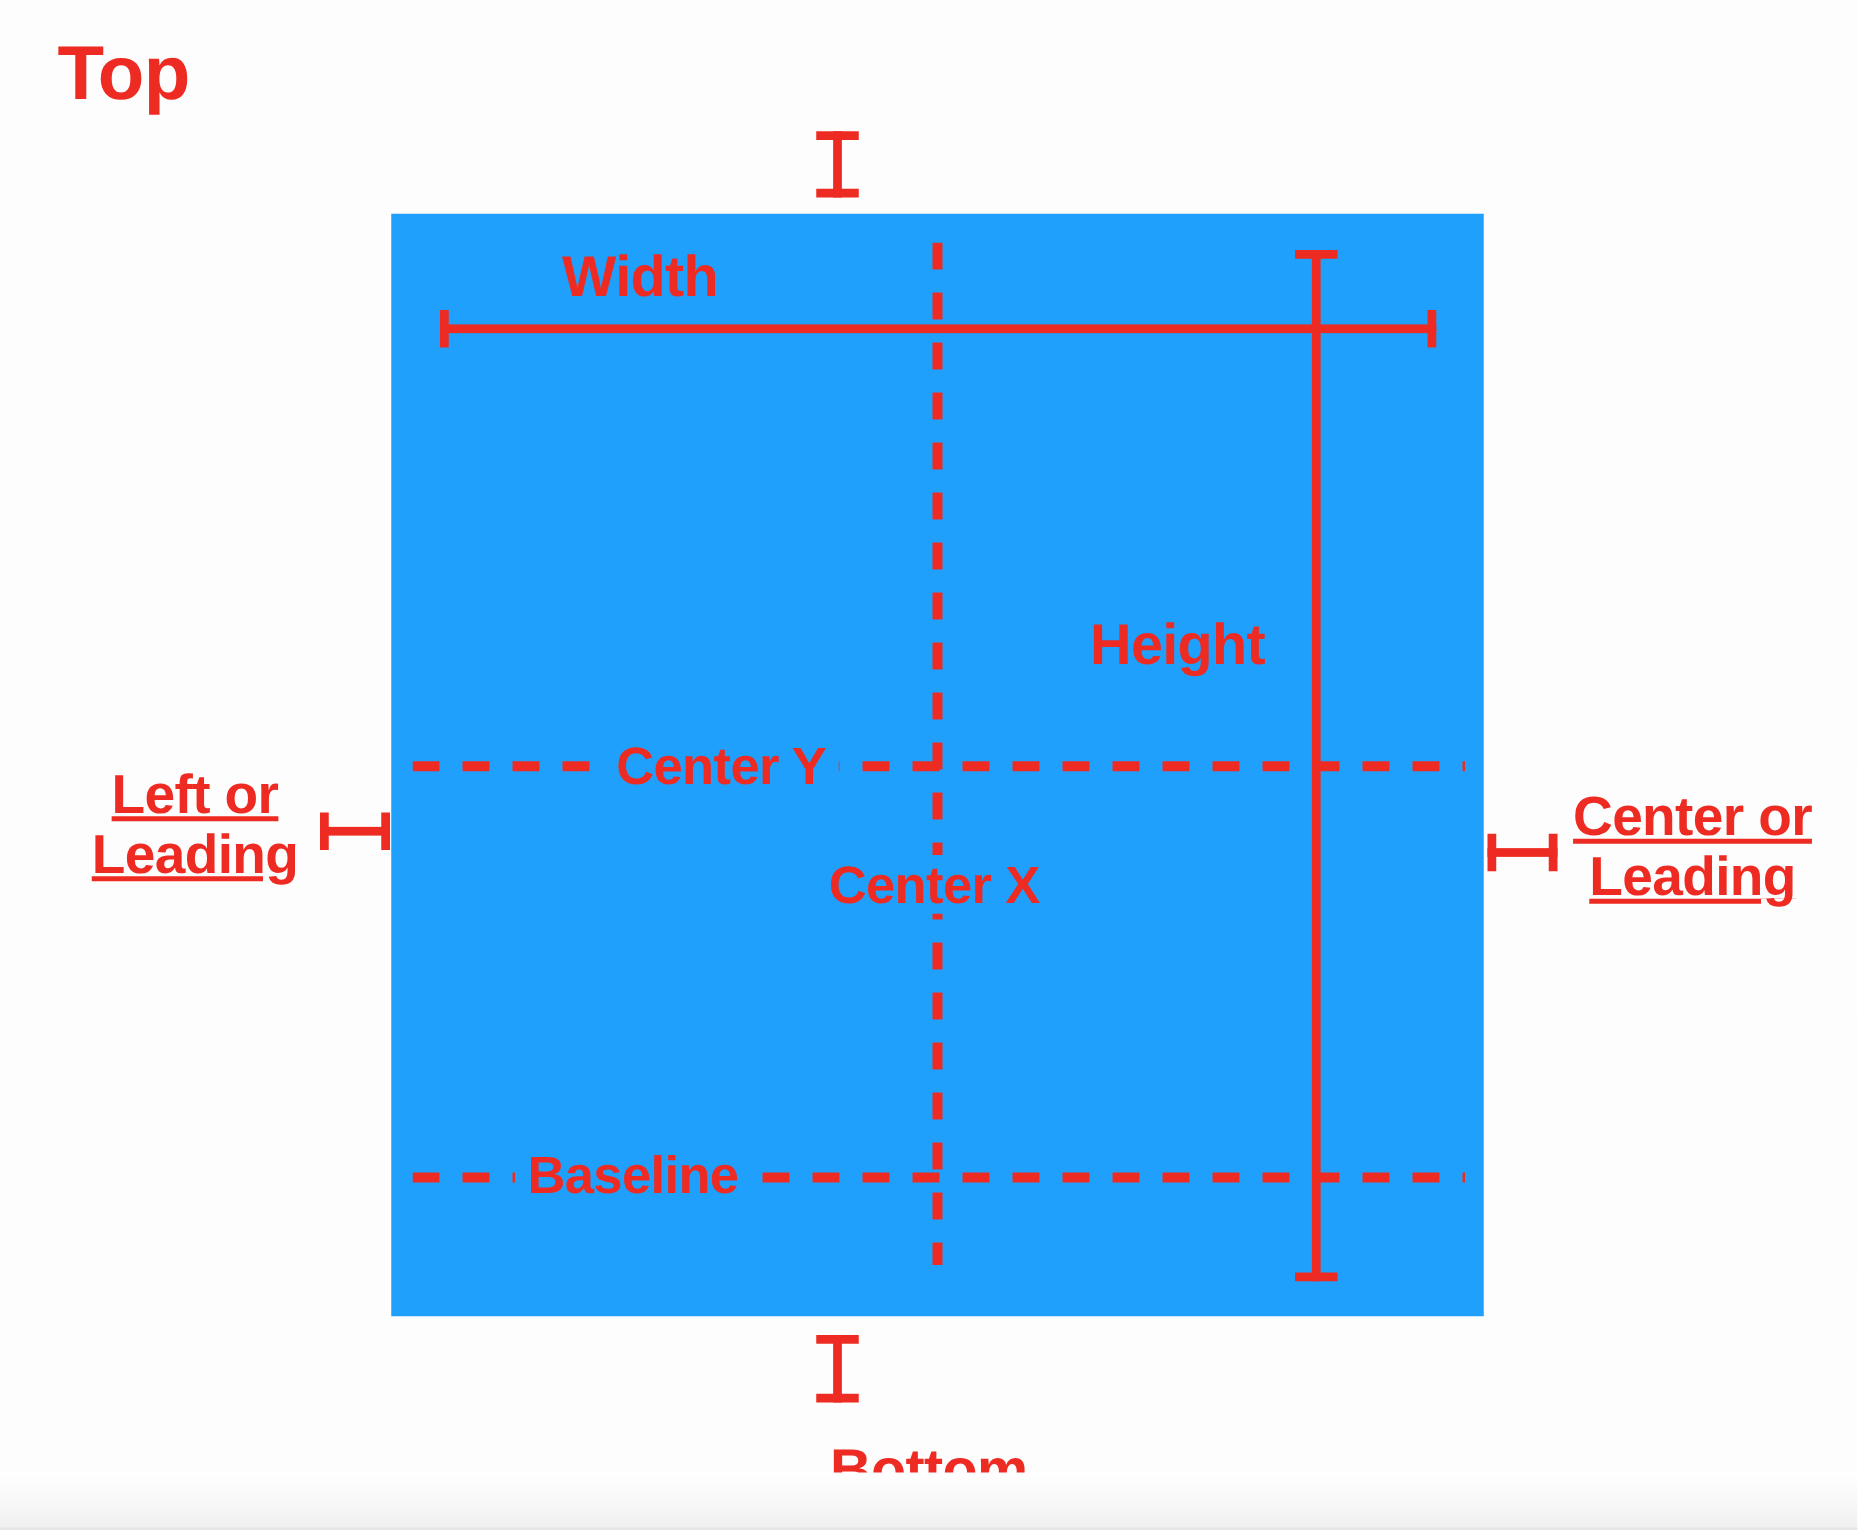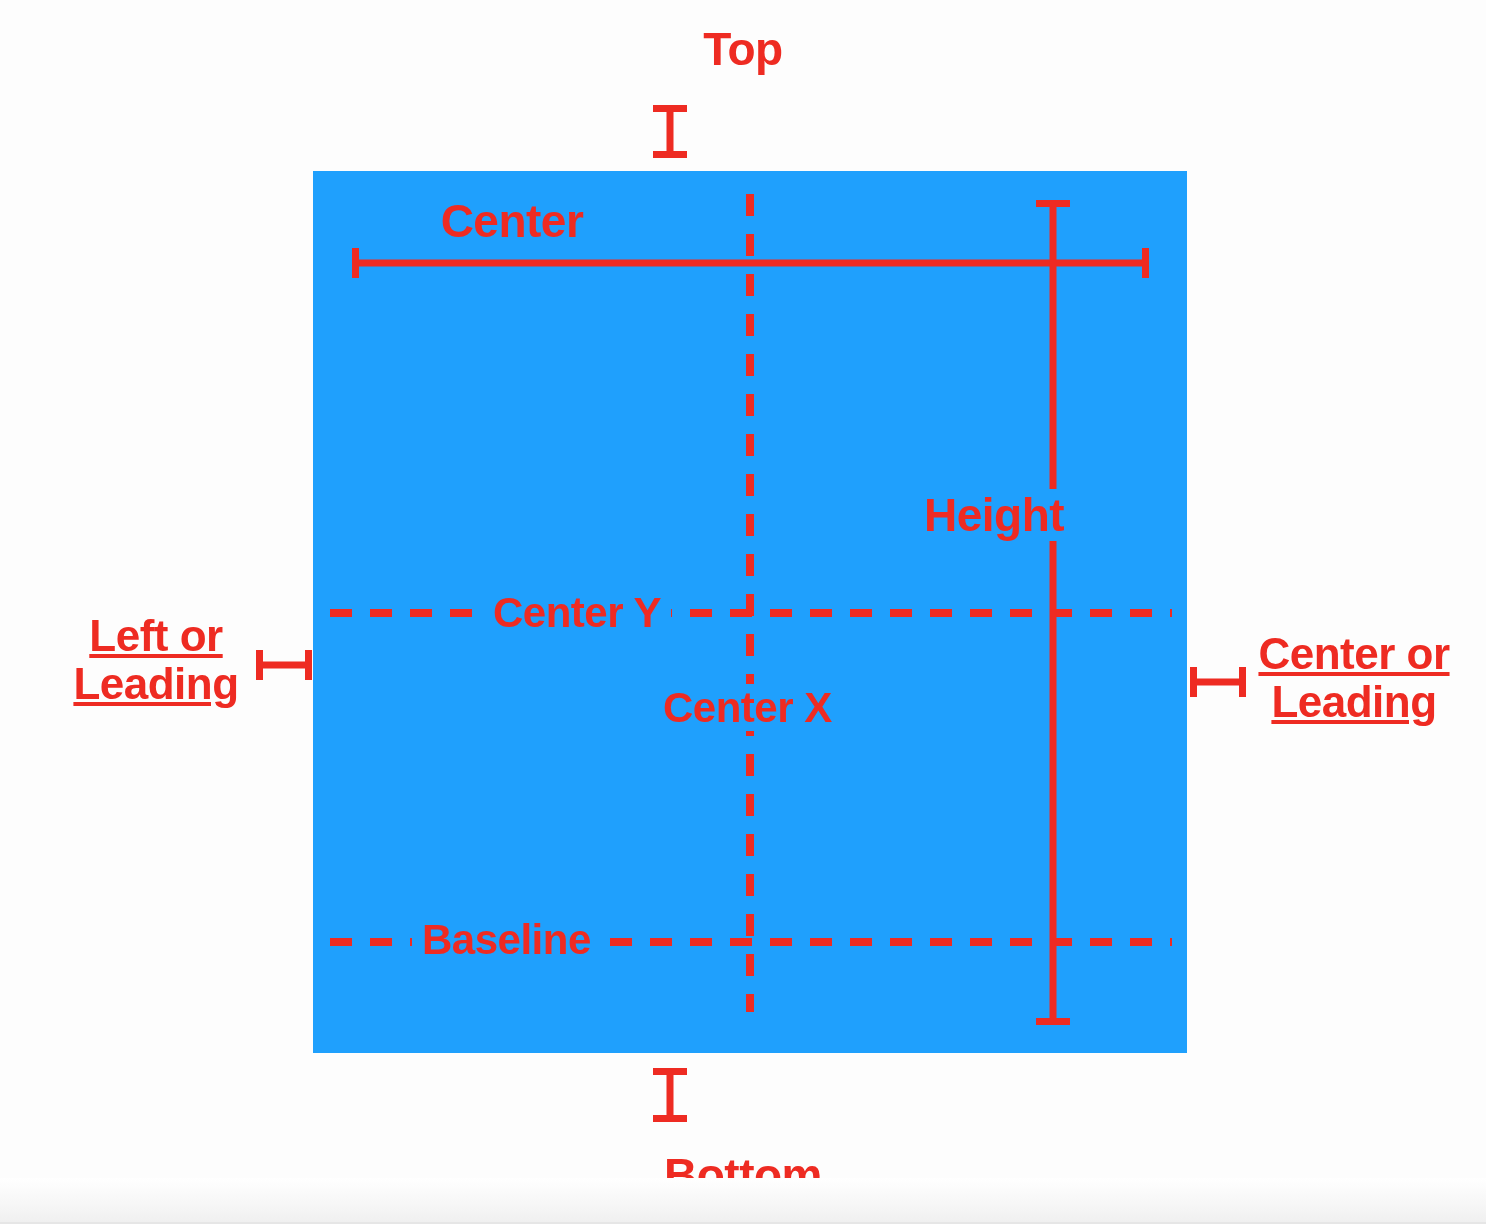--- a/index.html
+++ b/index.html
@@ -77,24 +77,24 @@
     position:absolute;
     color:#EE2B22;
     font-weight:bold;
     font-family:"Liberation Sans", sans-serif;
     line-height:1.12;
     white-space:nowrap;
     letter-spacing:-0.5px;
   }
   .lbl.two-line { white-space:normal; text-align:center; line-height:1.1;text-decoration:underline; }
 
-  #lbl-top      { left:0; right:0; top:24px; text-align:center; font-size:46px; }
+  #lbl-top      { left:0; right:0; top:24px; font-size:61px;padding-left:46px; }
   #lbl-bottom   { left:0; right:0; top:1150px; text-align:center; font-size:46px; }
   #lbl-width    { left:352px; width:320px; top:196px; text-align:center; font-size:46px; }
-  #lbl-height   { left:914px; top:490px; font-size:46px; }
+  #lbl-height   { left:862px; top:490px; font-size:46px; }
   #lbl-centery  { left:483px; top:589px; font-size:42px; }
   #lbl-centerx  { left:653px; top:684px; font-size:42px; }
   #lbl-baseline { left:412px; top:916px; font-size:42px; }
   #lbl-left     { left:60px; width:192px; top:612px; font-size:44px; }
   #lbl-right    { left:1254px; width:200px; top:630px; font-size:44px; }
 
   
   .chip-blue { background:#1FA0FD; padding:0 10px; }
 </style>
 </head>
@@ -150,21 +150,21 @@
     <div class="cap end"></div>
   </div>
 
   <div class="ibeam" style="left:1036px; top:200px; width:34px; height:825px;">
     <div class="stem"></div>
     <div class="cap top"></div>
     <div class="cap bottom"></div>
   </div>
 
   <div class="lbl" id="lbl-width">
-    <span class="chip-blue">Center</span>
+    <span class="chip-blue">Width</span>
   </div>
   <div class="lbl" id="lbl-height">
     <span class="chip-blue">Height</span>
   </div>
   <div class="lbl" id="lbl-centery">
     <span class="chip-blue">Center Y</span>
   </div>
   <div class="lbl" id="lbl-centerx">
     <span class="chip-blue">Center X</span>
   </div>

